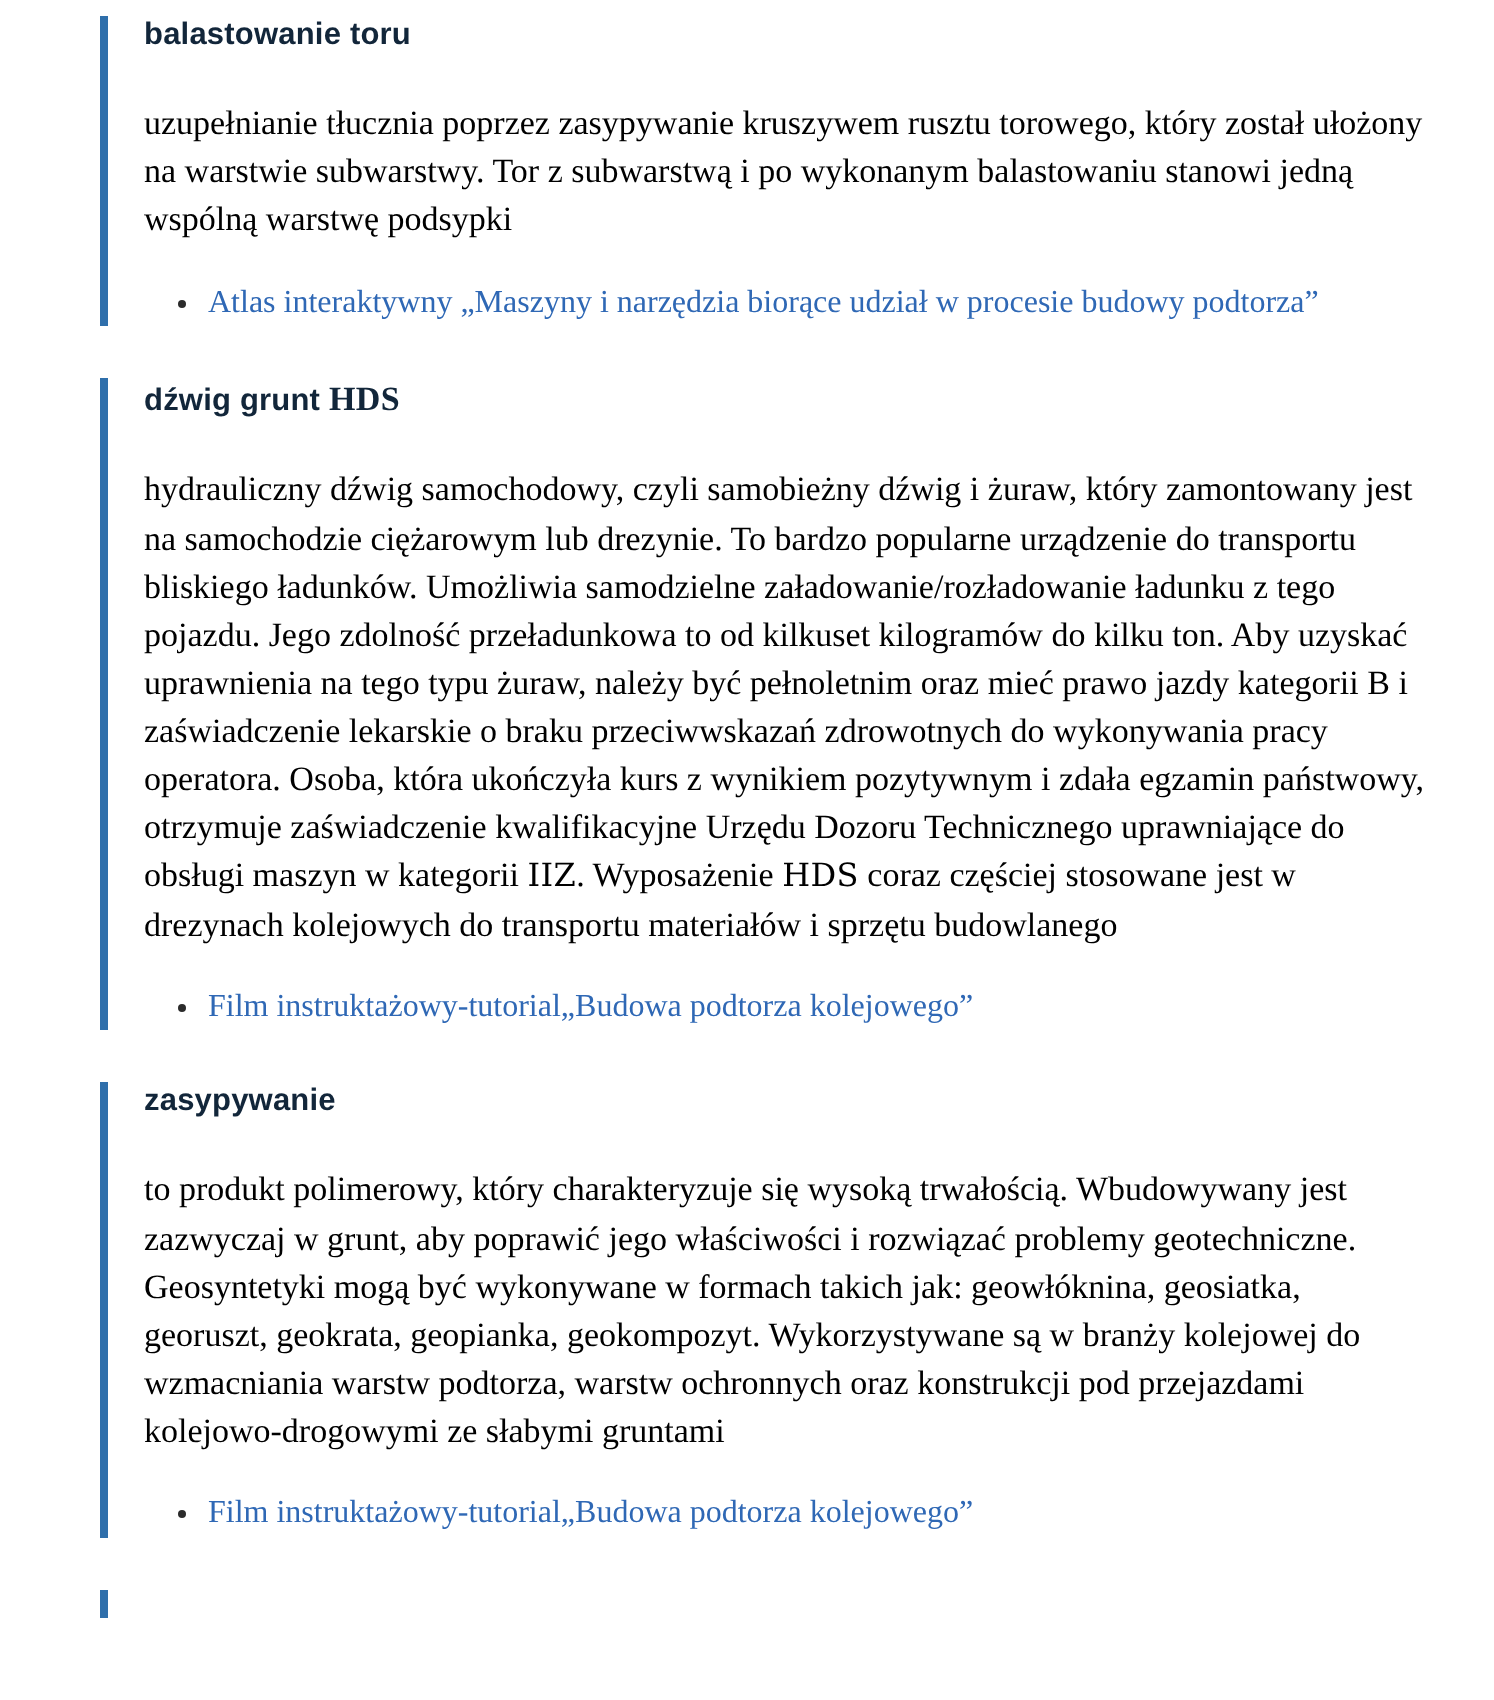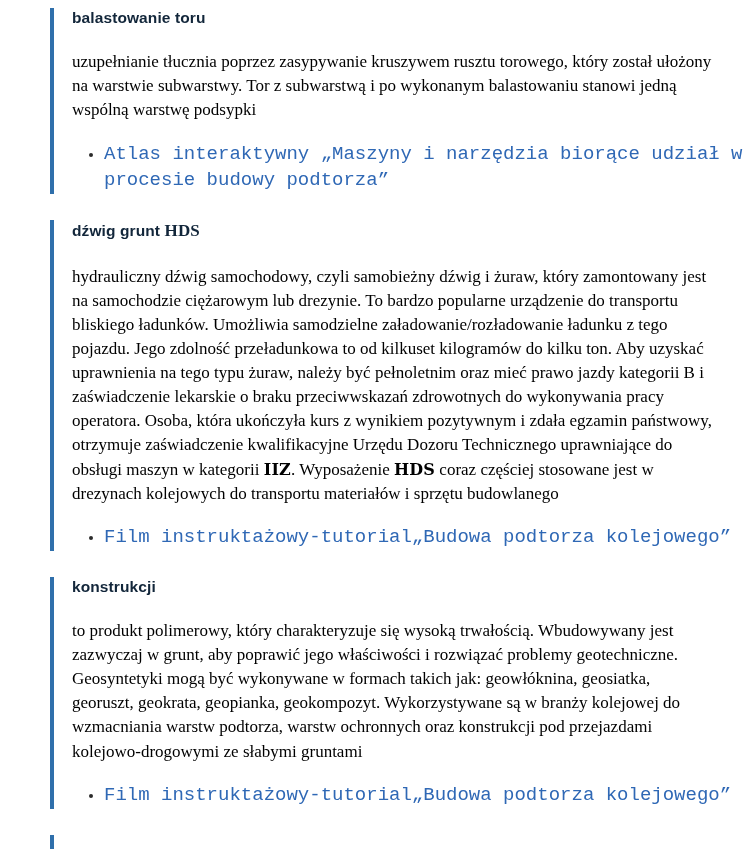--- a/index.html
+++ b/index.html
@@ -57,43 +57,43 @@
   .term-def {
     font-family: "Liberation Serif", "DejaVu Serif", serif;
     font-size: 17px;
     line-height: 1.42;
     color: #000000;
     margin: 22px 0 0 0;
     max-width: 642px;
   }
   .term-def .abbr {
     font-family: "DejaVu Serif", "Liberation Serif", serif;
-    font-weight: bold;
+    font-weight: normal;
     font-size: 16px;
     letter-spacing: 0.2px;
   }
 
   .term-links {
     list-style: disc;
     margin: 18px 0 4px 0;
     padding-left: 32px;
   }
   .term-links li {
     margin: 0 0 2px 0;
     color: #2b2b2b;
   }
   .term-links li::marker {
     color: #2b2b2b;
     font-size: 15px;
   }
   .term-links a {
     color: #2f68b5;
     text-decoration: none;
-    font-family: Liberation Mono, monospace;
-    font-size: 19px;
+    font-family: Liberation Serif, serif;
+    font-size: 16px;
     line-height: 1.42;
   }
 
   .term-block.partial {
     margin-bottom: 0;
     min-height: 14px;
   }
 </style>
 </head>
 <body>
@@ -108,21 +108,21 @@
         </ul>
       </div>
       <div class="term-block">
         <div class="term-title"><span>dźwig grunt </span><span class="abbr">HDS</span></div>
         <p class="term-def"><span>hydrauliczny dźwig samochodowy, czyli samobieżny dźwig i żuraw, który zamontowany jest na samochodzie ciężarowym lub drezynie. To bardzo popularne urządzenie do transportu bliskiego ładunków. Umożliwia samodzielne załadowanie/rozładowanie ładunku z tego pojazdu. Jego zdolność przeładunkowa to od kilkuset kilogramów do kilku ton. Aby uzyskać uprawnienia na tego typu żuraw, należy być pełnoletnim oraz mieć prawo jazdy kategorii B i zaświadczenie lekarskie o braku przeciwwskazań zdrowotnych do wykonywania pracy operatora. Osoba, która ukończyła kurs z wynikiem pozytywnym i zdała egzamin państwowy, otrzymuje zaświadczenie kwalifikacyjne Urzędu Dozoru Technicznego uprawniające do obsługi maszyn w kategorii </span><span class="abbr">IIZ</span><span>. Wyposażenie </span><span class="abbr">HDS</span><span> coraz częściej stosowane jest w drezynach kolejowych do transportu materiałów i sprzętu budowlanego</span></p>
         <ul class="term-links">
           <li><a href="#">Film instruktażowy-tutorial„Budowa podtorza kolejowego”</a></li>
         </ul>
       </div>
       <div class="term-block">
-        <div class="term-title"><span>konstrukcji</span></div>
+        <div class="term-title"><span>zasypywanie</span></div>
         <p class="term-def"><span>to produkt polimerowy, który charakteryzuje się wysoką trwałością. Wbudowywany jest zazwyczaj w grunt, aby poprawić jego właściwości i rozwiązać problemy geotechniczne. Geosyntetyki mogą być wykonywane w formach takich jak: geowłóknina, geosiatka, georuszt, geokrata, geopianka, geokompozyt. Wykorzystywane są w branży kolejowej do wzmacniania warstw podtorza, warstw ochronnych oraz konstrukcji pod przejazdami kolejowo-drogowymi ze słabymi gruntami</span></p>
         <ul class="term-links">
           <li><a href="#">Film instruktażowy-tutorial„Budowa podtorza kolejowego”</a></li>
         </ul>
       </div>
       <div class="term-block partial"></div>
     </div>
 </div>
 
 </body></html>

